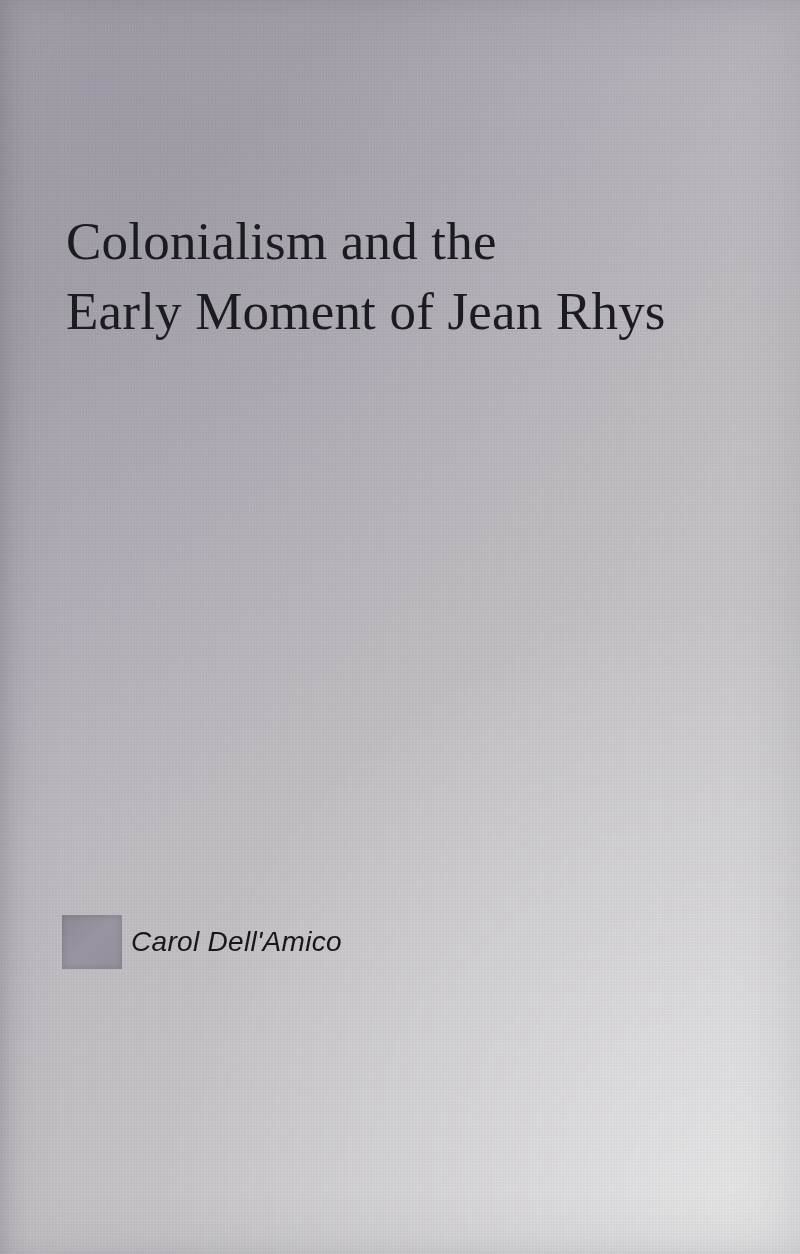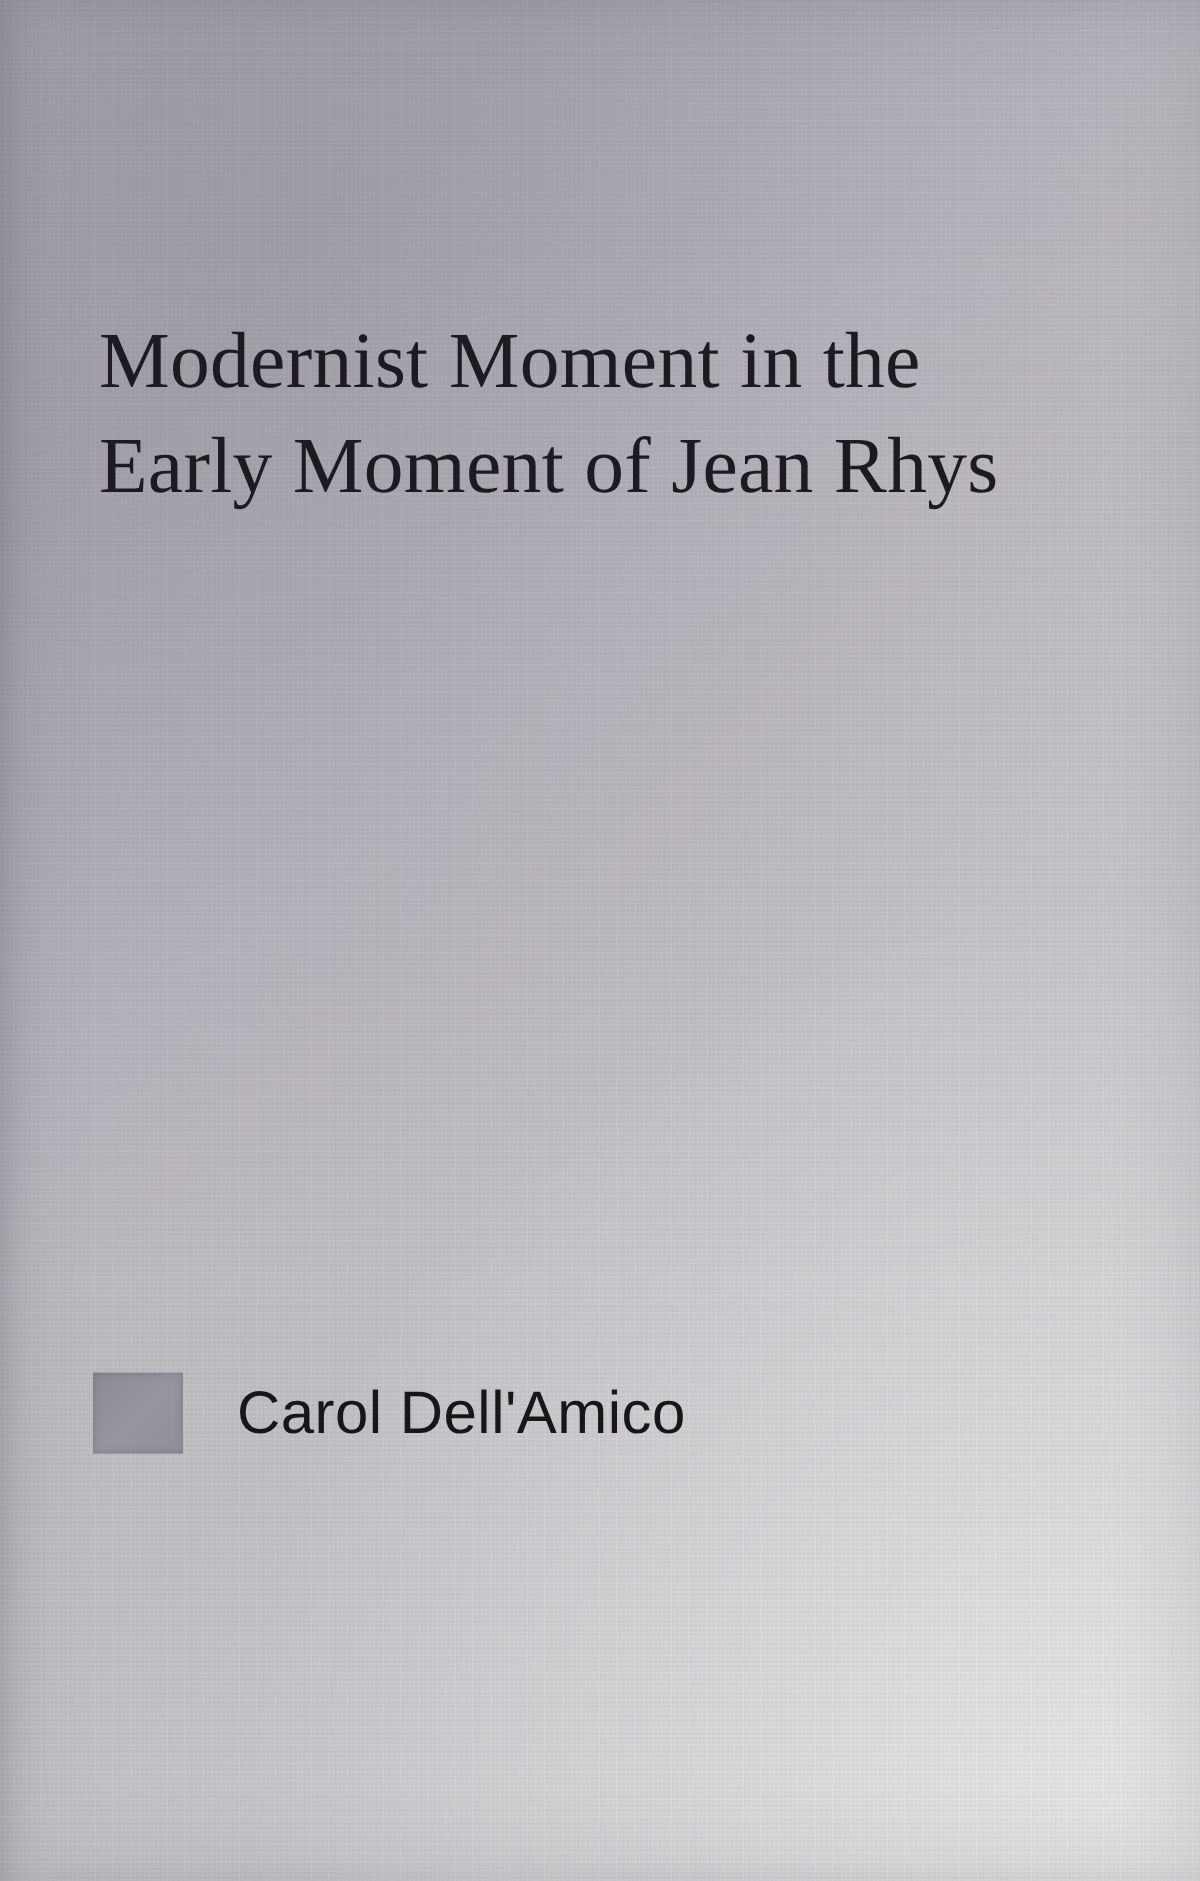--- a/index.html
+++ b/index.html
@@ -78,39 +78,40 @@
   }
 
   .author-mark {
     width: 60px;
     height: 54px;
     background: linear-gradient(135deg, #8d8994 0%, #9894a0 50%, #93909b 100%);
     box-shadow: inset 0 0 6px rgba(60,58,66,0.25);
   }
 
   .author-name {
-    margin-left: 36px;
+    margin-left: 9px;
     font-family: "Liberation Sans", sans-serif;
-    font-size: 40px;
+    font-size: 28px;
     color: #171717;
     letter-spacing: 0.3px;
     white-space: nowrap;
+    font-style: italic;
   }
 </style>
 </head>
 <body>
 
 <div class="book-cover">
 
   <div class="sheen"></div>
   <div class="texture"></div>
   <div class="edge-shade"></div>
 
   <div class="title-block">
-    <div class="title-line">Modernist Moment in the</div>
+    <div class="title-line">Colonialism and the</div>
     <div class="title-line">Early Moment of Jean Rhys</div>
   </div>
 
   <div class="author-block">
     <div class="author-mark"></div>
     <div class="author-name">Carol Dell'Amico</div>
   </div>
 
 </div>
 

